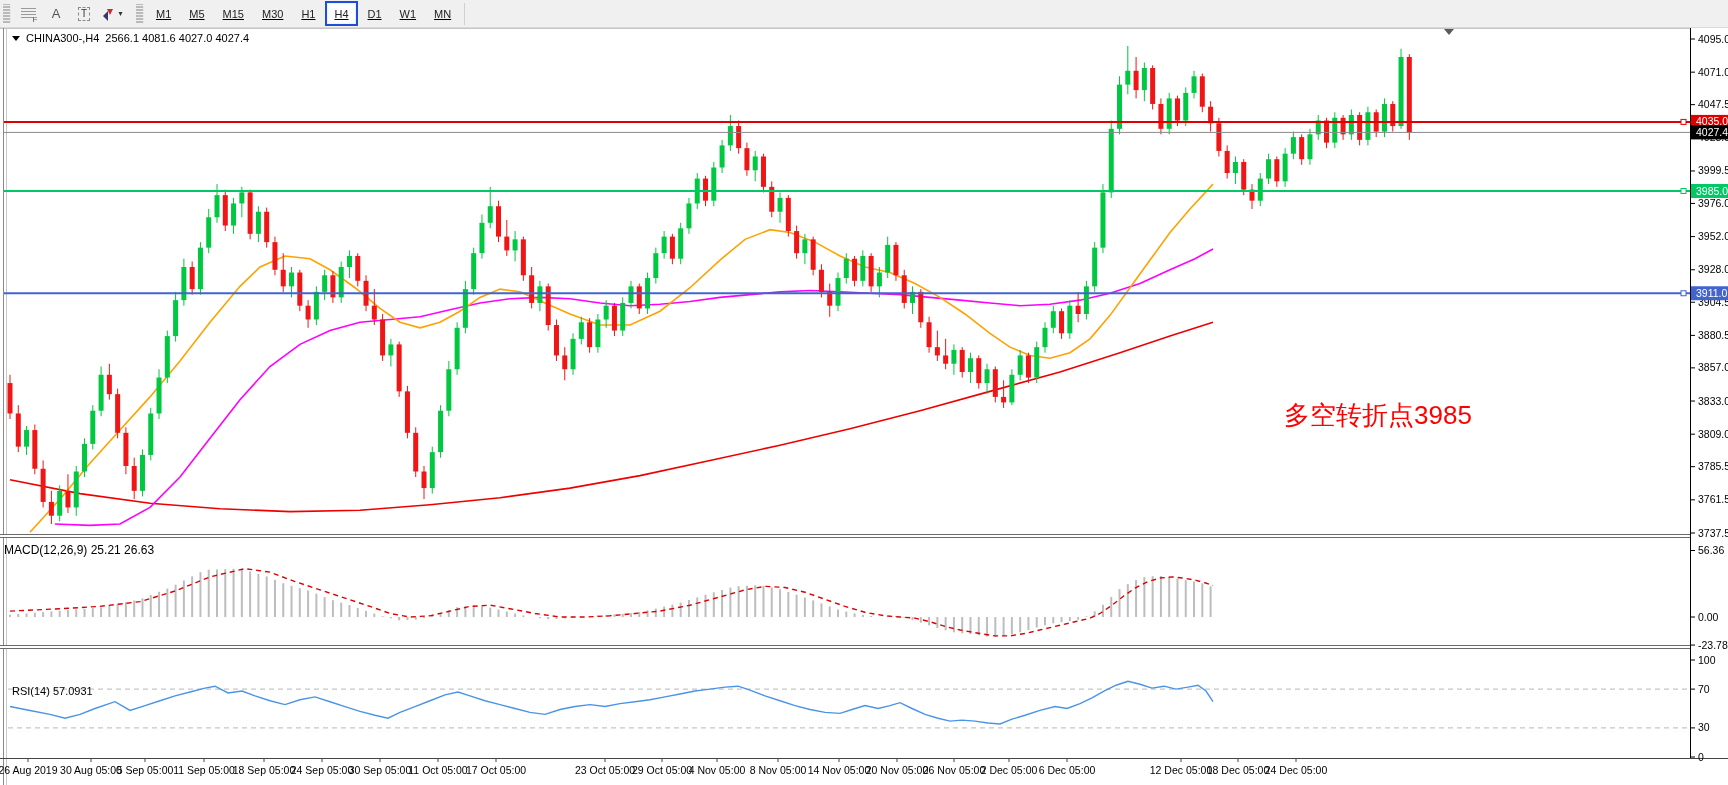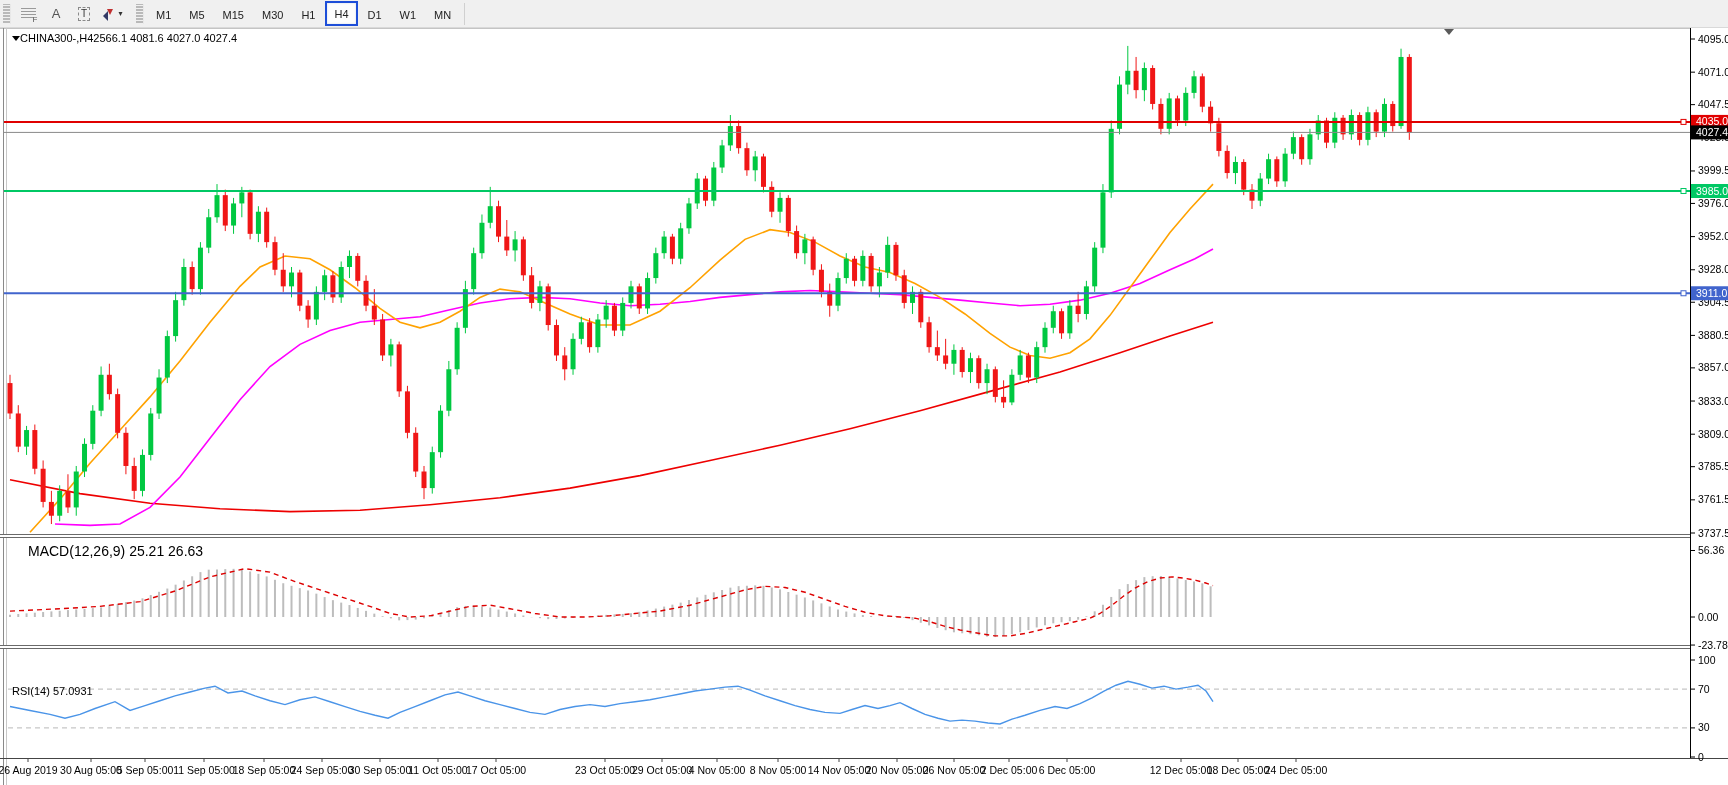--- a/index.html
+++ b/index.html
@@ -17,24 +17,24 @@
     background:repeating-linear-gradient(0deg,#f0f0f0 0 2px,#9a9a9a 2px 3px);}
   .fibf{position:absolute;right:-2px;bottom:-4px;font-size:8px;color:#555;background:#f0f0f0;line-height:8px;}
   .tbox{border:1px dashed #8a8a8a;font-size:10px;padding:0 2px;color:#333;line-height:12px;}
   .caret{font-size:8px;color:#333;margin-left:3px;}
   .tfbtn{height:21px;padding:0 7px;margin:0 1px;border:1px solid transparent;background:transparent;
     font-size:11px;color:#222;display:flex;align-items:center;justify-content:center;cursor:default;}
   .tfbtn.active{background:#fdfdfd;border:2px solid #1d4ed8;box-shadow:inset 0 0 2px #cfd8e2;}
   .vsep{width:1px;height:22px;background:#d0d0d0;margin:0 4px;}
   
   #chart-title{position:absolute;left:12px;top:32px;font-size:11px;color:#000;z-index:4;
-    display:flex;align-items:center;gap:0;}
+    display:flex;align-items:center;gap:6px;}
   .dd-tri{width:0;height:0;border-left:4px solid transparent;border-right:4px solid transparent;
     border-top:5px solid #000;display:inline-block;}
-  #macd-title{position:absolute;left:28px;top:543px;font-size:14px;color:#000;z-index:4;text-align:right;}
+  #macd-title{position:absolute;left:4px;top:543px;font-size:12px;color:#000;z-index:4;text-align:right;}
   #rsi-title{position:absolute;left:12px;top:653px;font-size:11px;color:#000;z-index:4;margin-top:32px;}
   #annotation{position:absolute;left:1284px;top:398px;font-size:26px;color:#ff0000;z-index:4;
     font-family:"Liberation Sans","DejaVu Sans",sans-serif;}
   svg text{font-family:"Liberation Sans","DejaVu Sans",sans-serif;}
 </style>
 </head>
 <body>
 
 <div id="app">
 
@@ -52,21 +52,21 @@
       <span class="tbox">T</span>
     </div>
     <div class="toolbtn">
       <svg width="14" height="14" viewBox="0 0 14 14">
         <polygon points="2,9 7,4 7,14" fill="#333a66"></polygon>
         <polygon points="6,2 12,2 9,8" fill="#c03030"></polygon>
       </svg>
       <span class="caret">▾</span>
     </div>
     <div class="grip" style="margin-left:10px;"></div>
-    <div id="tf-buttons" style="display:flex;align-items:flex-end;">
+    <div id="tf-buttons" style="display:flex;align-items:center;text-decoration:underline;">
         <div class="tfbtn">M1</div>
         <div class="tfbtn">M5</div>
         <div class="tfbtn">M15</div>
         <div class="tfbtn">M30</div>
         <div class="tfbtn">H1</div>
         <div class="tfbtn active">H4</div>
         <div class="tfbtn">D1</div>
         <div class="tfbtn">W1</div>
         <div class="tfbtn">MN</div>
       </div>
@@ -710,14 +710,15 @@
     </svg>
 
   <div id="chart-title">
     <span class="dd-tri"></span>
     <span>CHINA300-,H4</span>
     <span>2566.1 4081.6 4027.0 4027.4</span>
   </div>
 
   <div id="macd-title">MACD(12,26,9) 25.21 26.63</div>
   <div id="rsi-title">RSI(14) 57.0931</div>
+  <div id="annotation">多空转折点3985</div>
 
 </div>
 
 </body></html>

